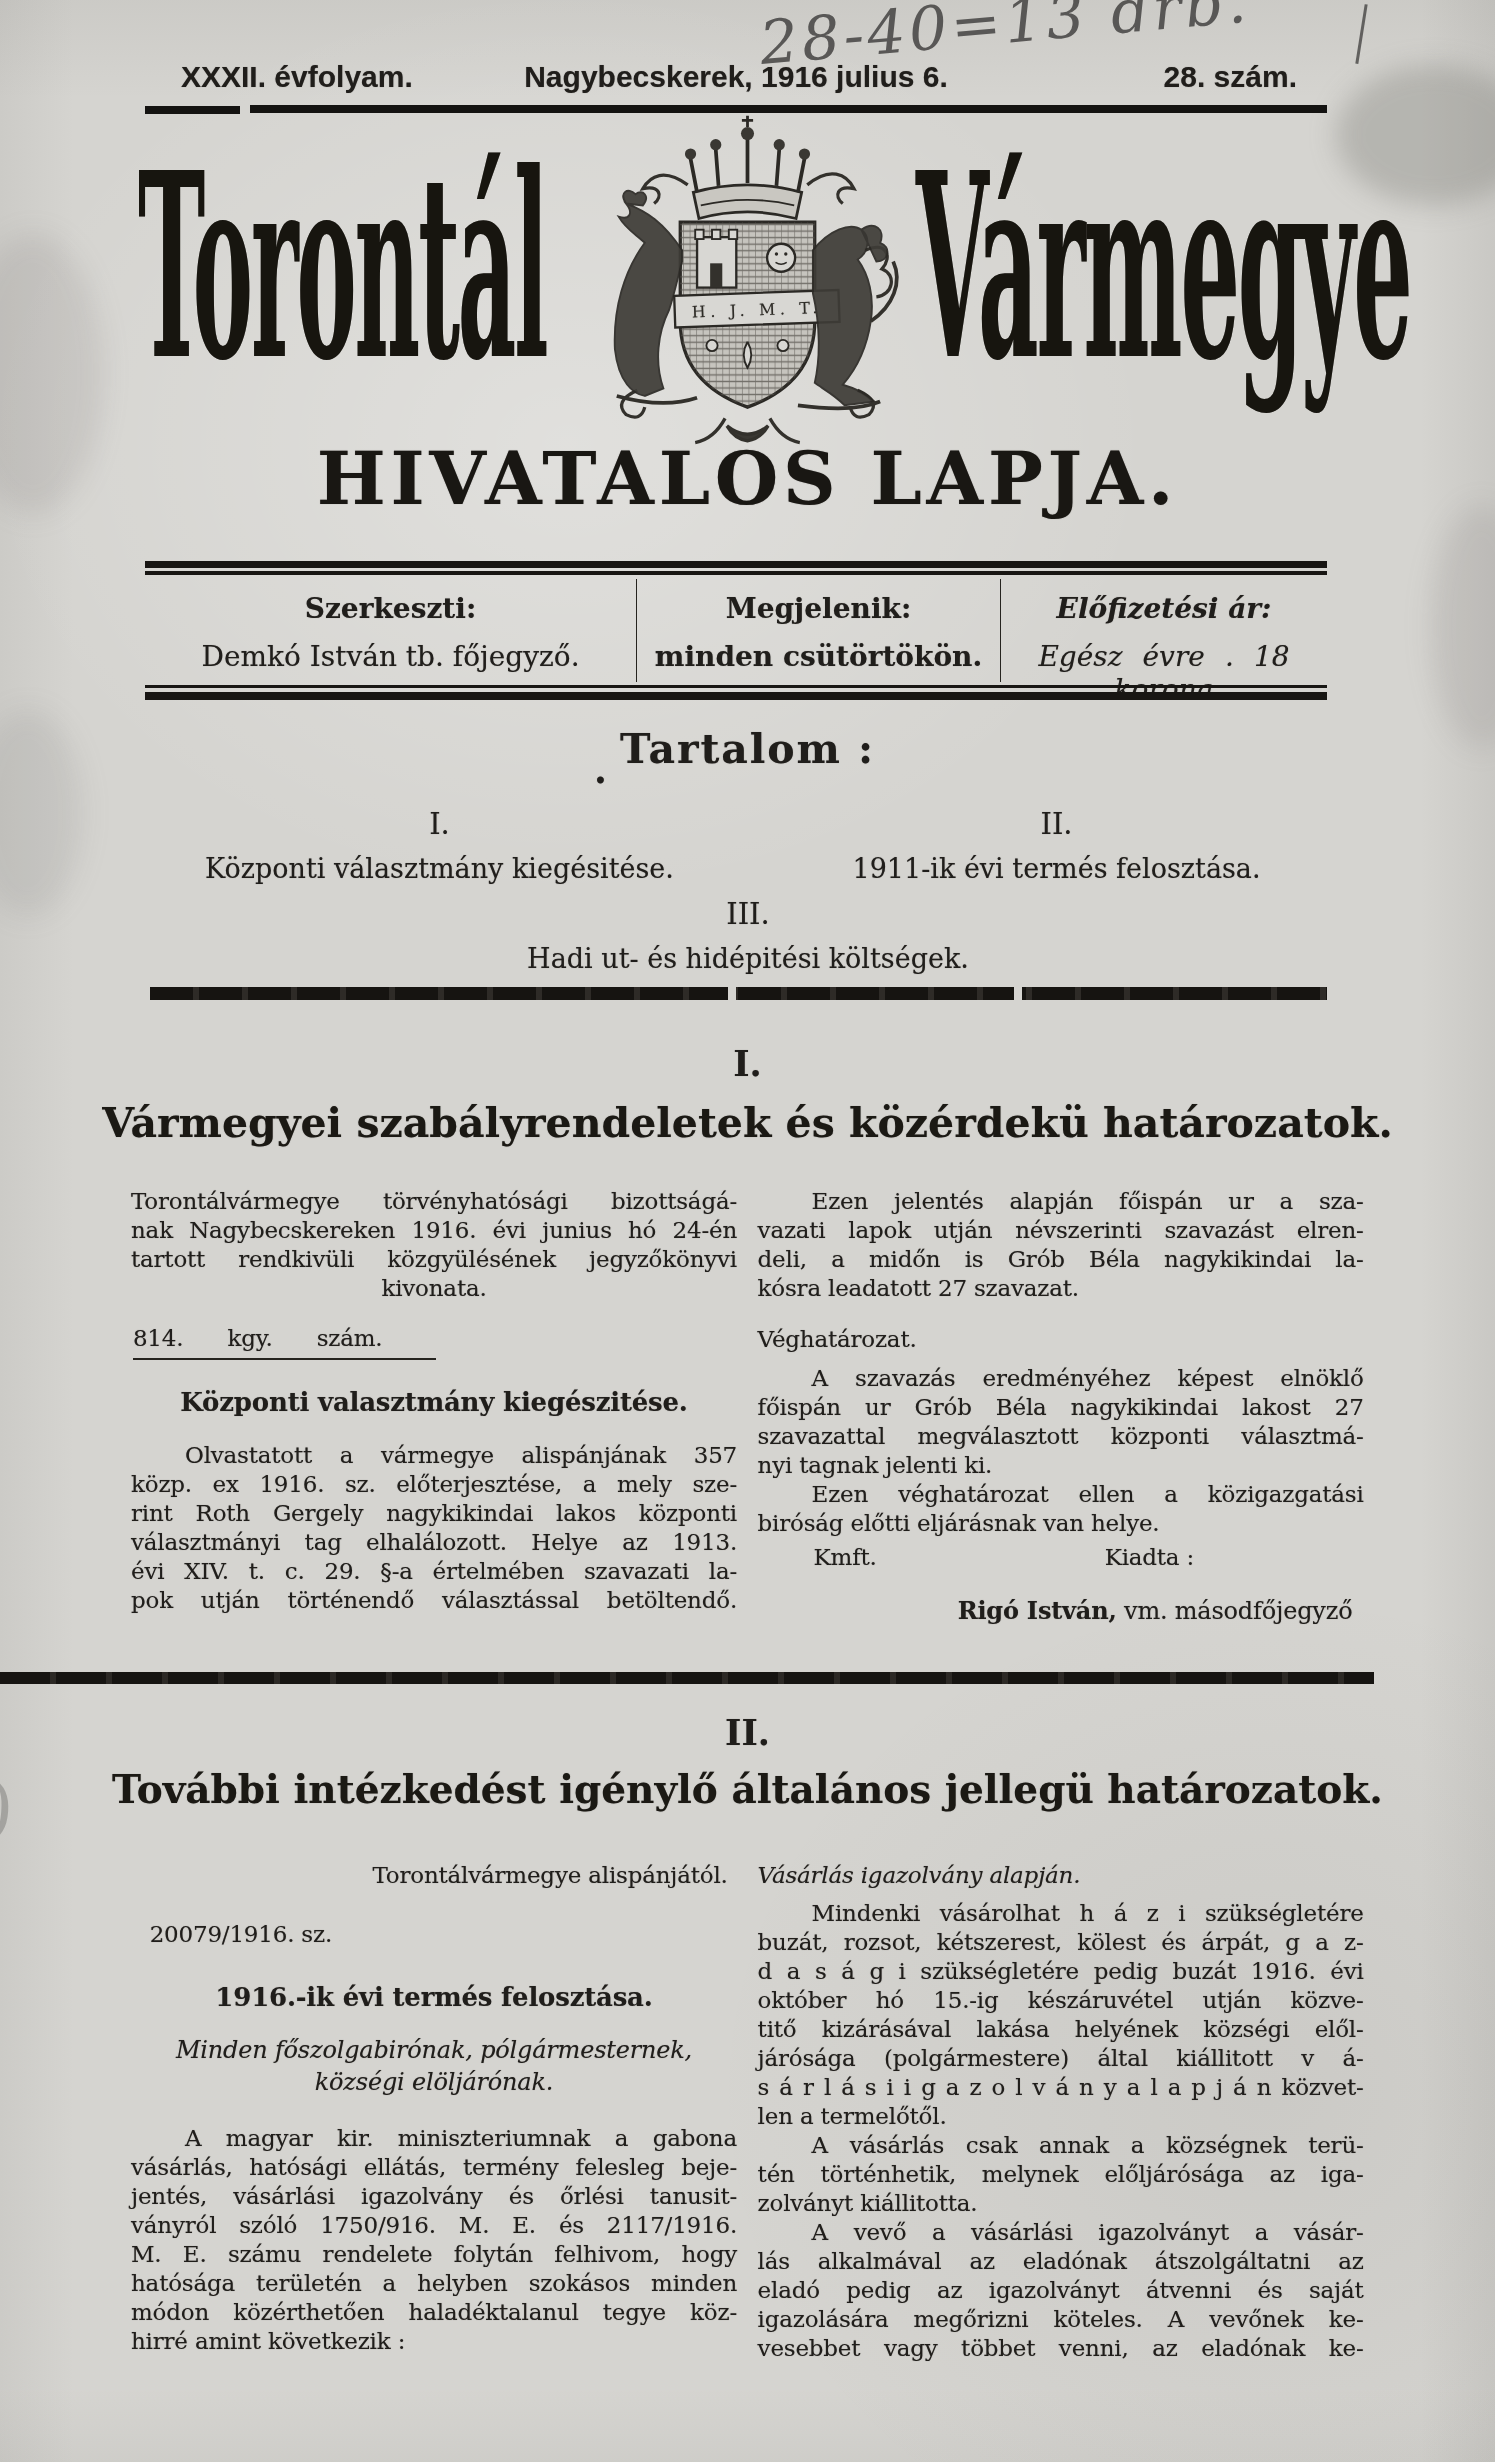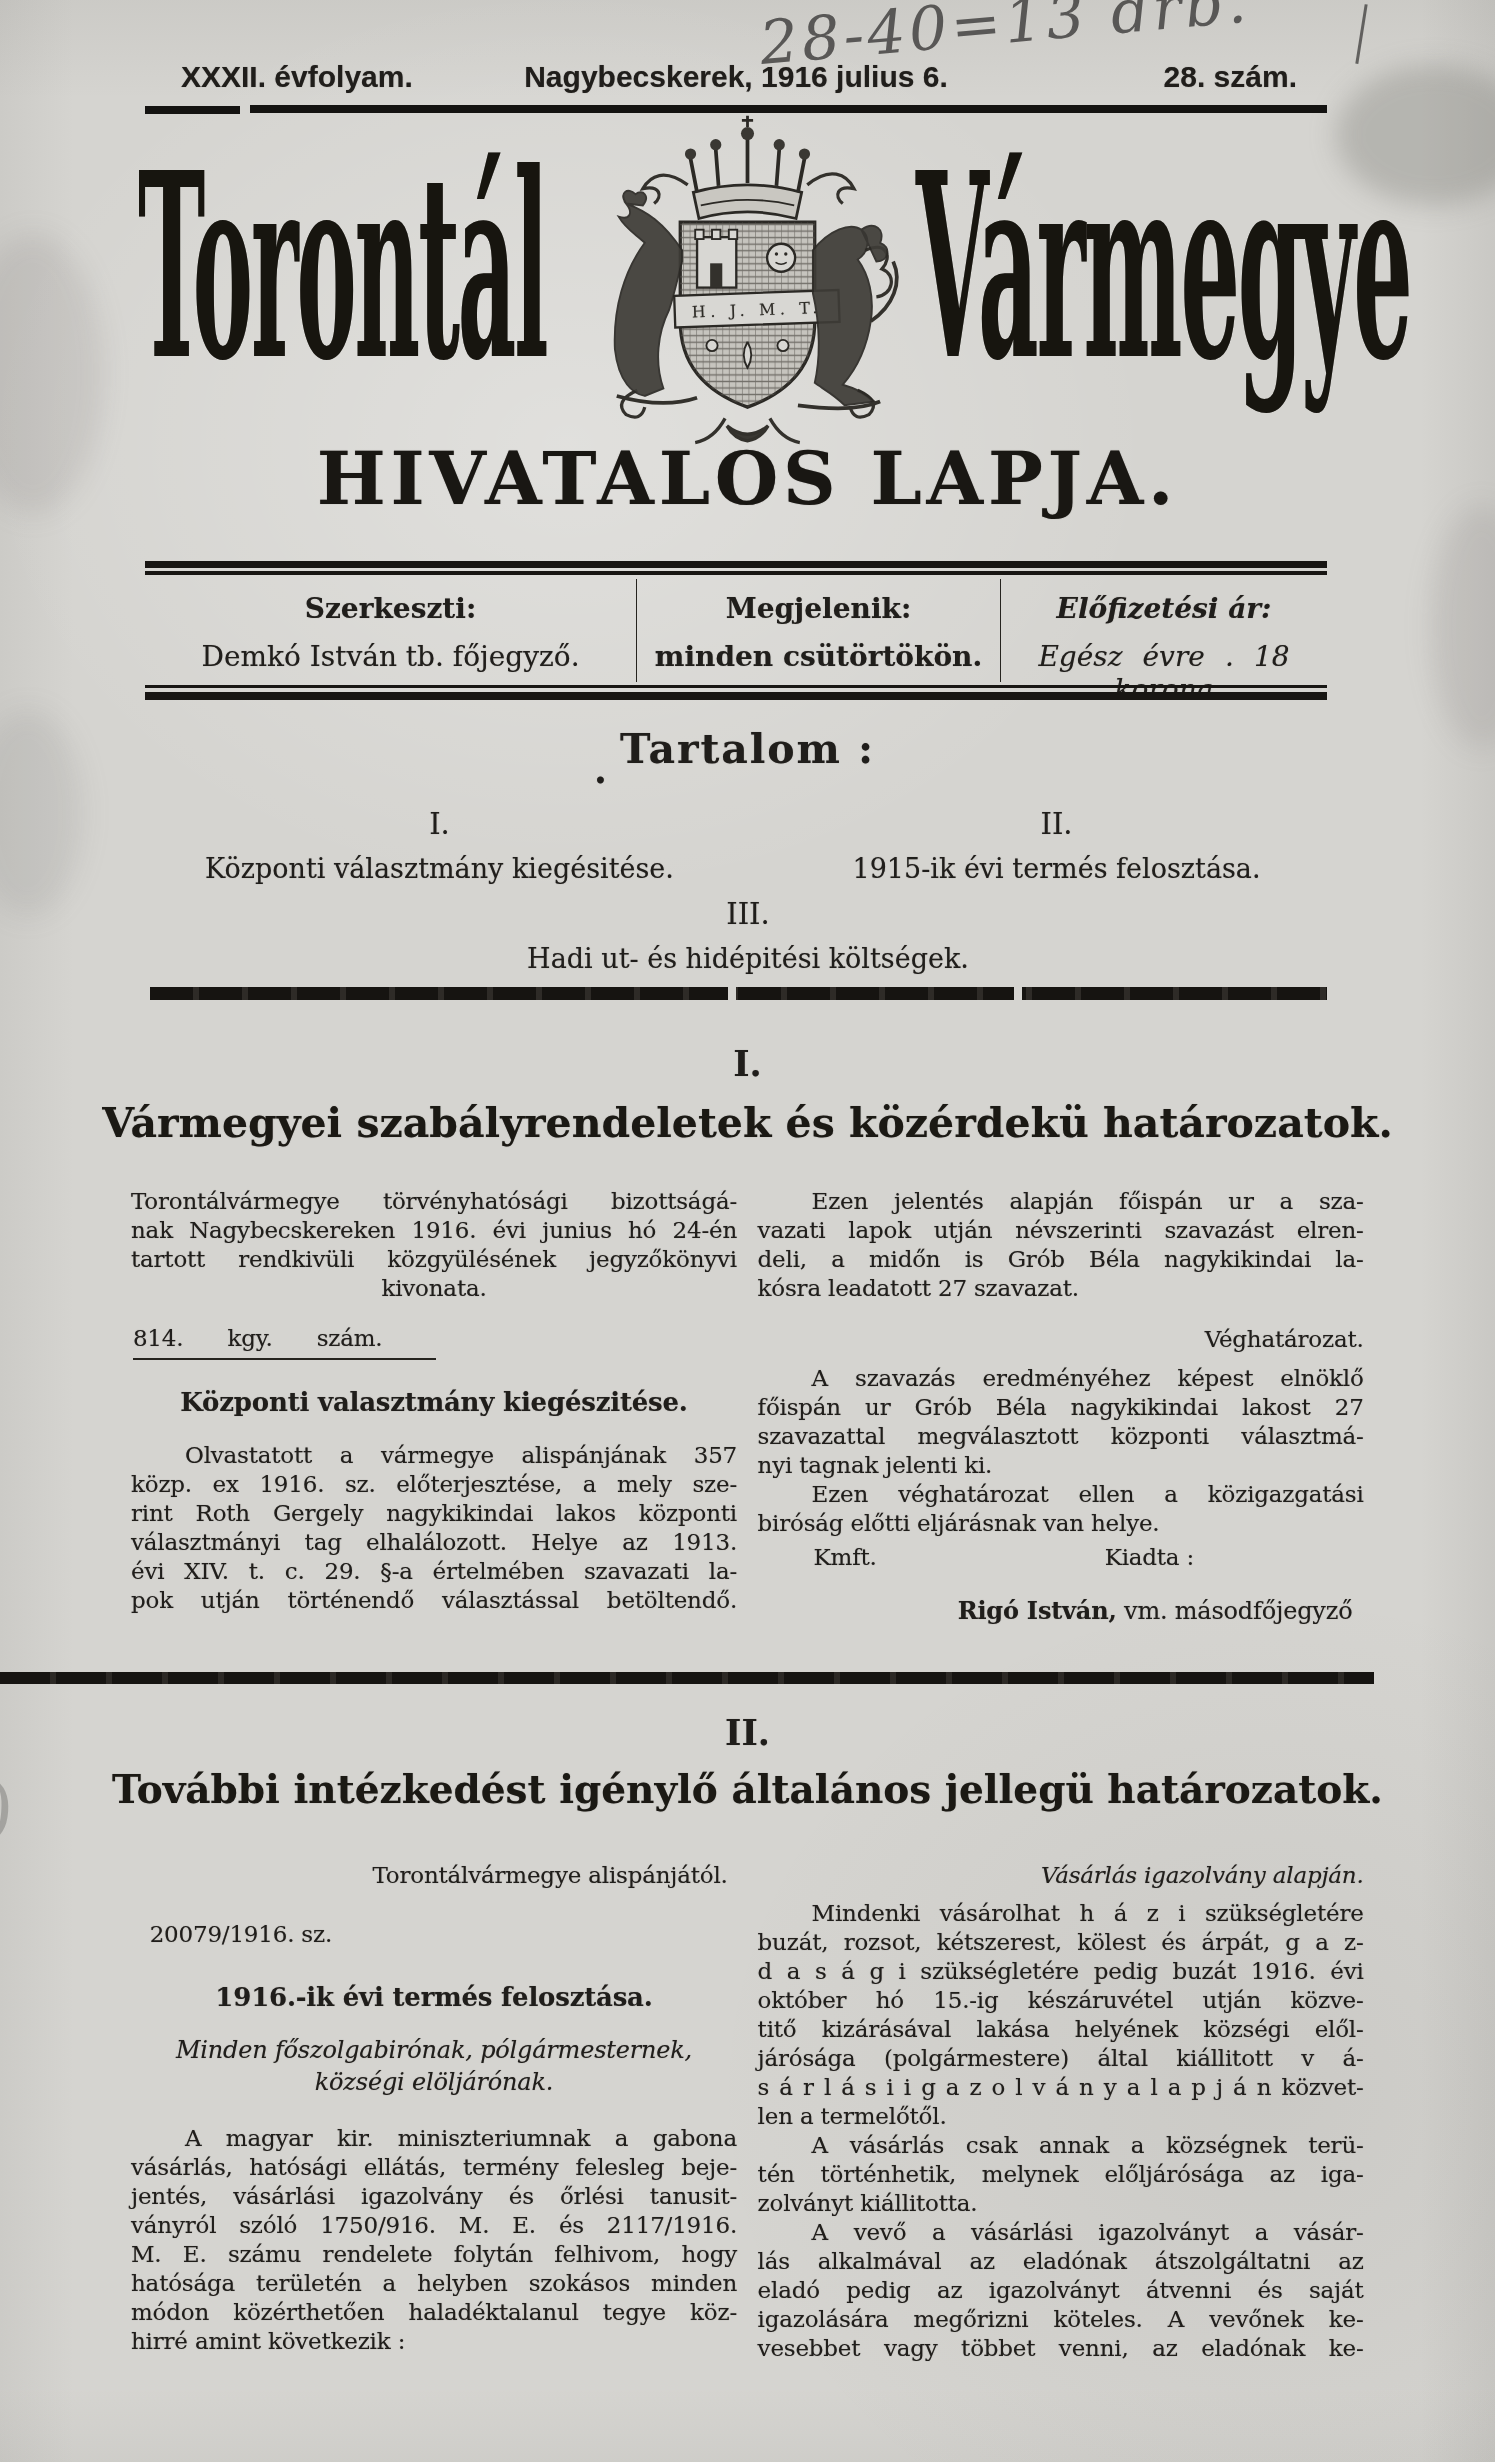--- a/index.html
+++ b/index.html
@@ -95,21 +95,21 @@
   .col{width:606px;}
   .stretch{white-space:pre-line;text-align:justify;text-align-last:justify;}
   .ind{text-indent:54px;}
   .tail-left{text-align:left;}
   .tail-center{text-align:center;}
   .kgy{display:inline-block;margin-top:20.6px;margin-left:1.9px;padding:0 54px 5.6px 0;
     word-spacing:37px;border-bottom:2.8px solid #26241f;}
   .refnum{margin-top:7.5px;margin-left:52px;}
   .col-subhead{margin-top:28px;font-weight:bold;text-align:center;font-size:26px;}
   .after-subhead{margin-top:24px;}
-  .crosshead{margin:22.4px 0 9.3px;text-align:right;}
+  .crosshead{margin:22.4px 0 9.3px;text-align:left;}
   .crosshead.it{font-style:italic;margin:0 0 9.3px;}
   .kmft-row{display:flex;margin-top:5.6px;}
   .kmft-row .kmft{margin-left:56px;}
   .kmft-row .kiadta{margin-left:228px;}
   .signature{margin-top:24px;text-align:right;padding-right:11.2px;font-size:24px;}
   .sig-name{font-weight:bold;}
   .from-line{text-align:right;padding-right:9.3px;}
   .refnum2{margin-top:30px;margin-left:18.7px;}
   .addressee{margin-top:22.4px;text-align:center;font-style:italic;white-space:pre-line;line-height:32px;font-size:24px;}
   .para-gap{margin-top:26px;}
@@ -234,21 +234,21 @@
   <div class="toc-period">.</div>
   <div class="toc-title">Tartalom :</div>
   <div class="toc">
     <div class="toc-row">
       <div class="toc-cell">
         <div class="toc-num">I.</div>
         <div class="toc-label">Központi választmány kiegésitése.</div>
       </div>
       <div class="toc-cell">
         <div class="toc-num">II.</div>
-        <div class="toc-label">1915-ik évi termés felosztása.</div>
+        <div class="toc-label">1911-ik évi termés felosztása.</div>
       </div>
     </div>
     <div class="toc-cell-full">
       <div class="toc-num">III.</div>
       <div class="toc-label">Hadi ut- és hidépitési költségek.</div>
     </div>
   </div>
   <div class="rule-heavy rule-toc">
     <div class="gap g1"></div>
     <div class="gap g2"></div>

